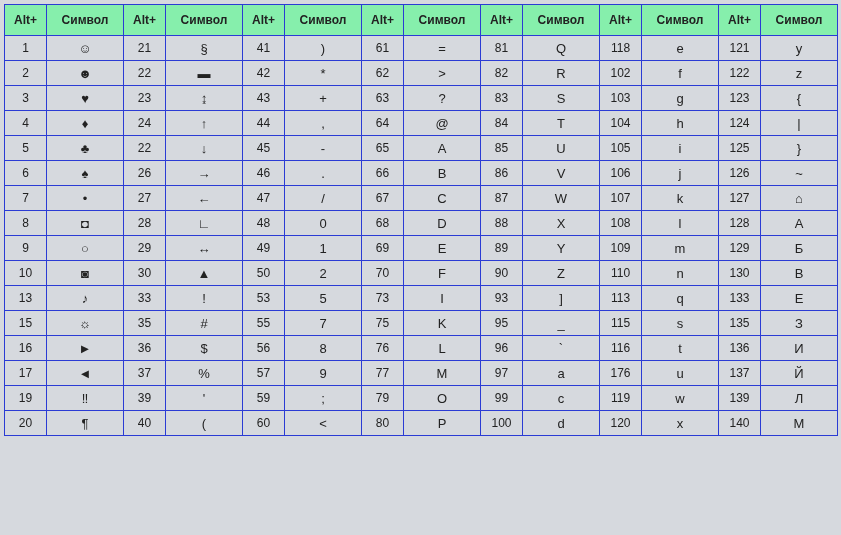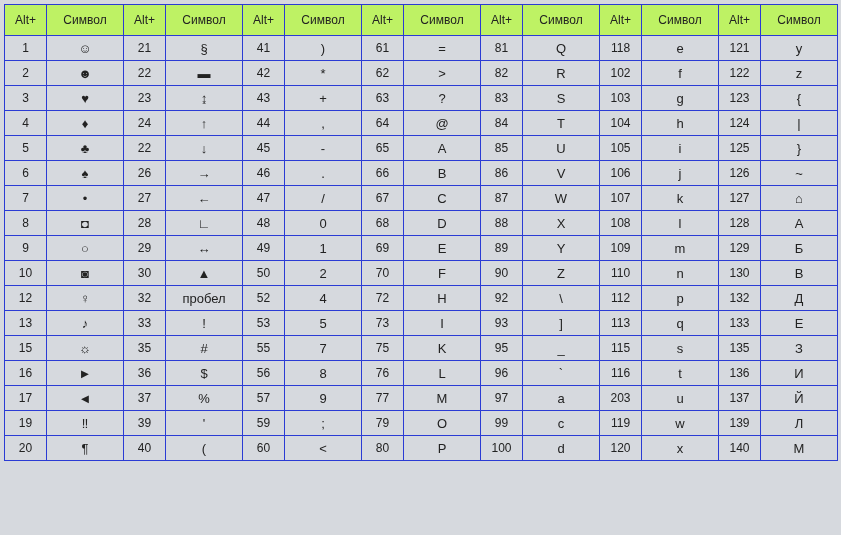--- a/index.html
+++ b/index.html
@@ -17,23 +17,23 @@
   }
   th, td {
     border: 1px solid #2b3bd4;
     text-align: center;
     vertical-align: middle;
     height: 24px;
     padding: 0;
     background: #d6d9de;
   }
   th {
-    font-weight: normal;
+    font-weight: bold;
     height: 30px;
-    background: #bef264;
+    background: #86efac;
     text-align: center;
   }
   col.alt { width: 42px; }
   col.sym { width: 77px; }
   .sym-cell { font-size: 13px; }
 </style>
 </head>
 <body>
 
 <table>
@@ -226,36 +226,20 @@
         <td>70</td>
         <td class="sym-cell">F</td>
         <td>90</td>
         <td class="sym-cell">Z</td>
         <td>110</td>
         <td class="sym-cell">n</td>
         <td>130</td>
         <td class="sym-cell">В</td>
       </tr>
       <tr>
-        <td>12</td>
-        <td class="sym-cell">♀</td>
-        <td>32</td>
-        <td class="sym-cell">пробел</td>
-        <td>52</td>
-        <td class="sym-cell">4</td>
-        <td>72</td>
-        <td class="sym-cell">H</td>
-        <td>92</td>
-        <td class="sym-cell">\</td>
-        <td>112</td>
-        <td class="sym-cell">p</td>
-        <td>132</td>
-        <td class="sym-cell">Д</td>
-      </tr>
-      <tr>
         <td>13</td>
         <td class="sym-cell">♪</td>
         <td>33</td>
         <td class="sym-cell">!</td>
         <td>53</td>
         <td class="sym-cell">5</td>
         <td>73</td>
         <td class="sym-cell">I</td>
         <td>93</td>
         <td class="sym-cell">]</td>
@@ -300,21 +284,21 @@
         <td>17</td>
         <td class="sym-cell">◄</td>
         <td>37</td>
         <td class="sym-cell">%</td>
         <td>57</td>
         <td class="sym-cell">9</td>
         <td>77</td>
         <td class="sym-cell">M</td>
         <td>97</td>
         <td class="sym-cell">a</td>
-        <td>203</td>
+        <td>176</td>
         <td class="sym-cell">u</td>
         <td>137</td>
         <td class="sym-cell">Й</td>
       </tr>
       <tr>
         <td>19</td>
         <td class="sym-cell">‼</td>
         <td>39</td>
         <td class="sym-cell">'</td>
         <td>59</td>

